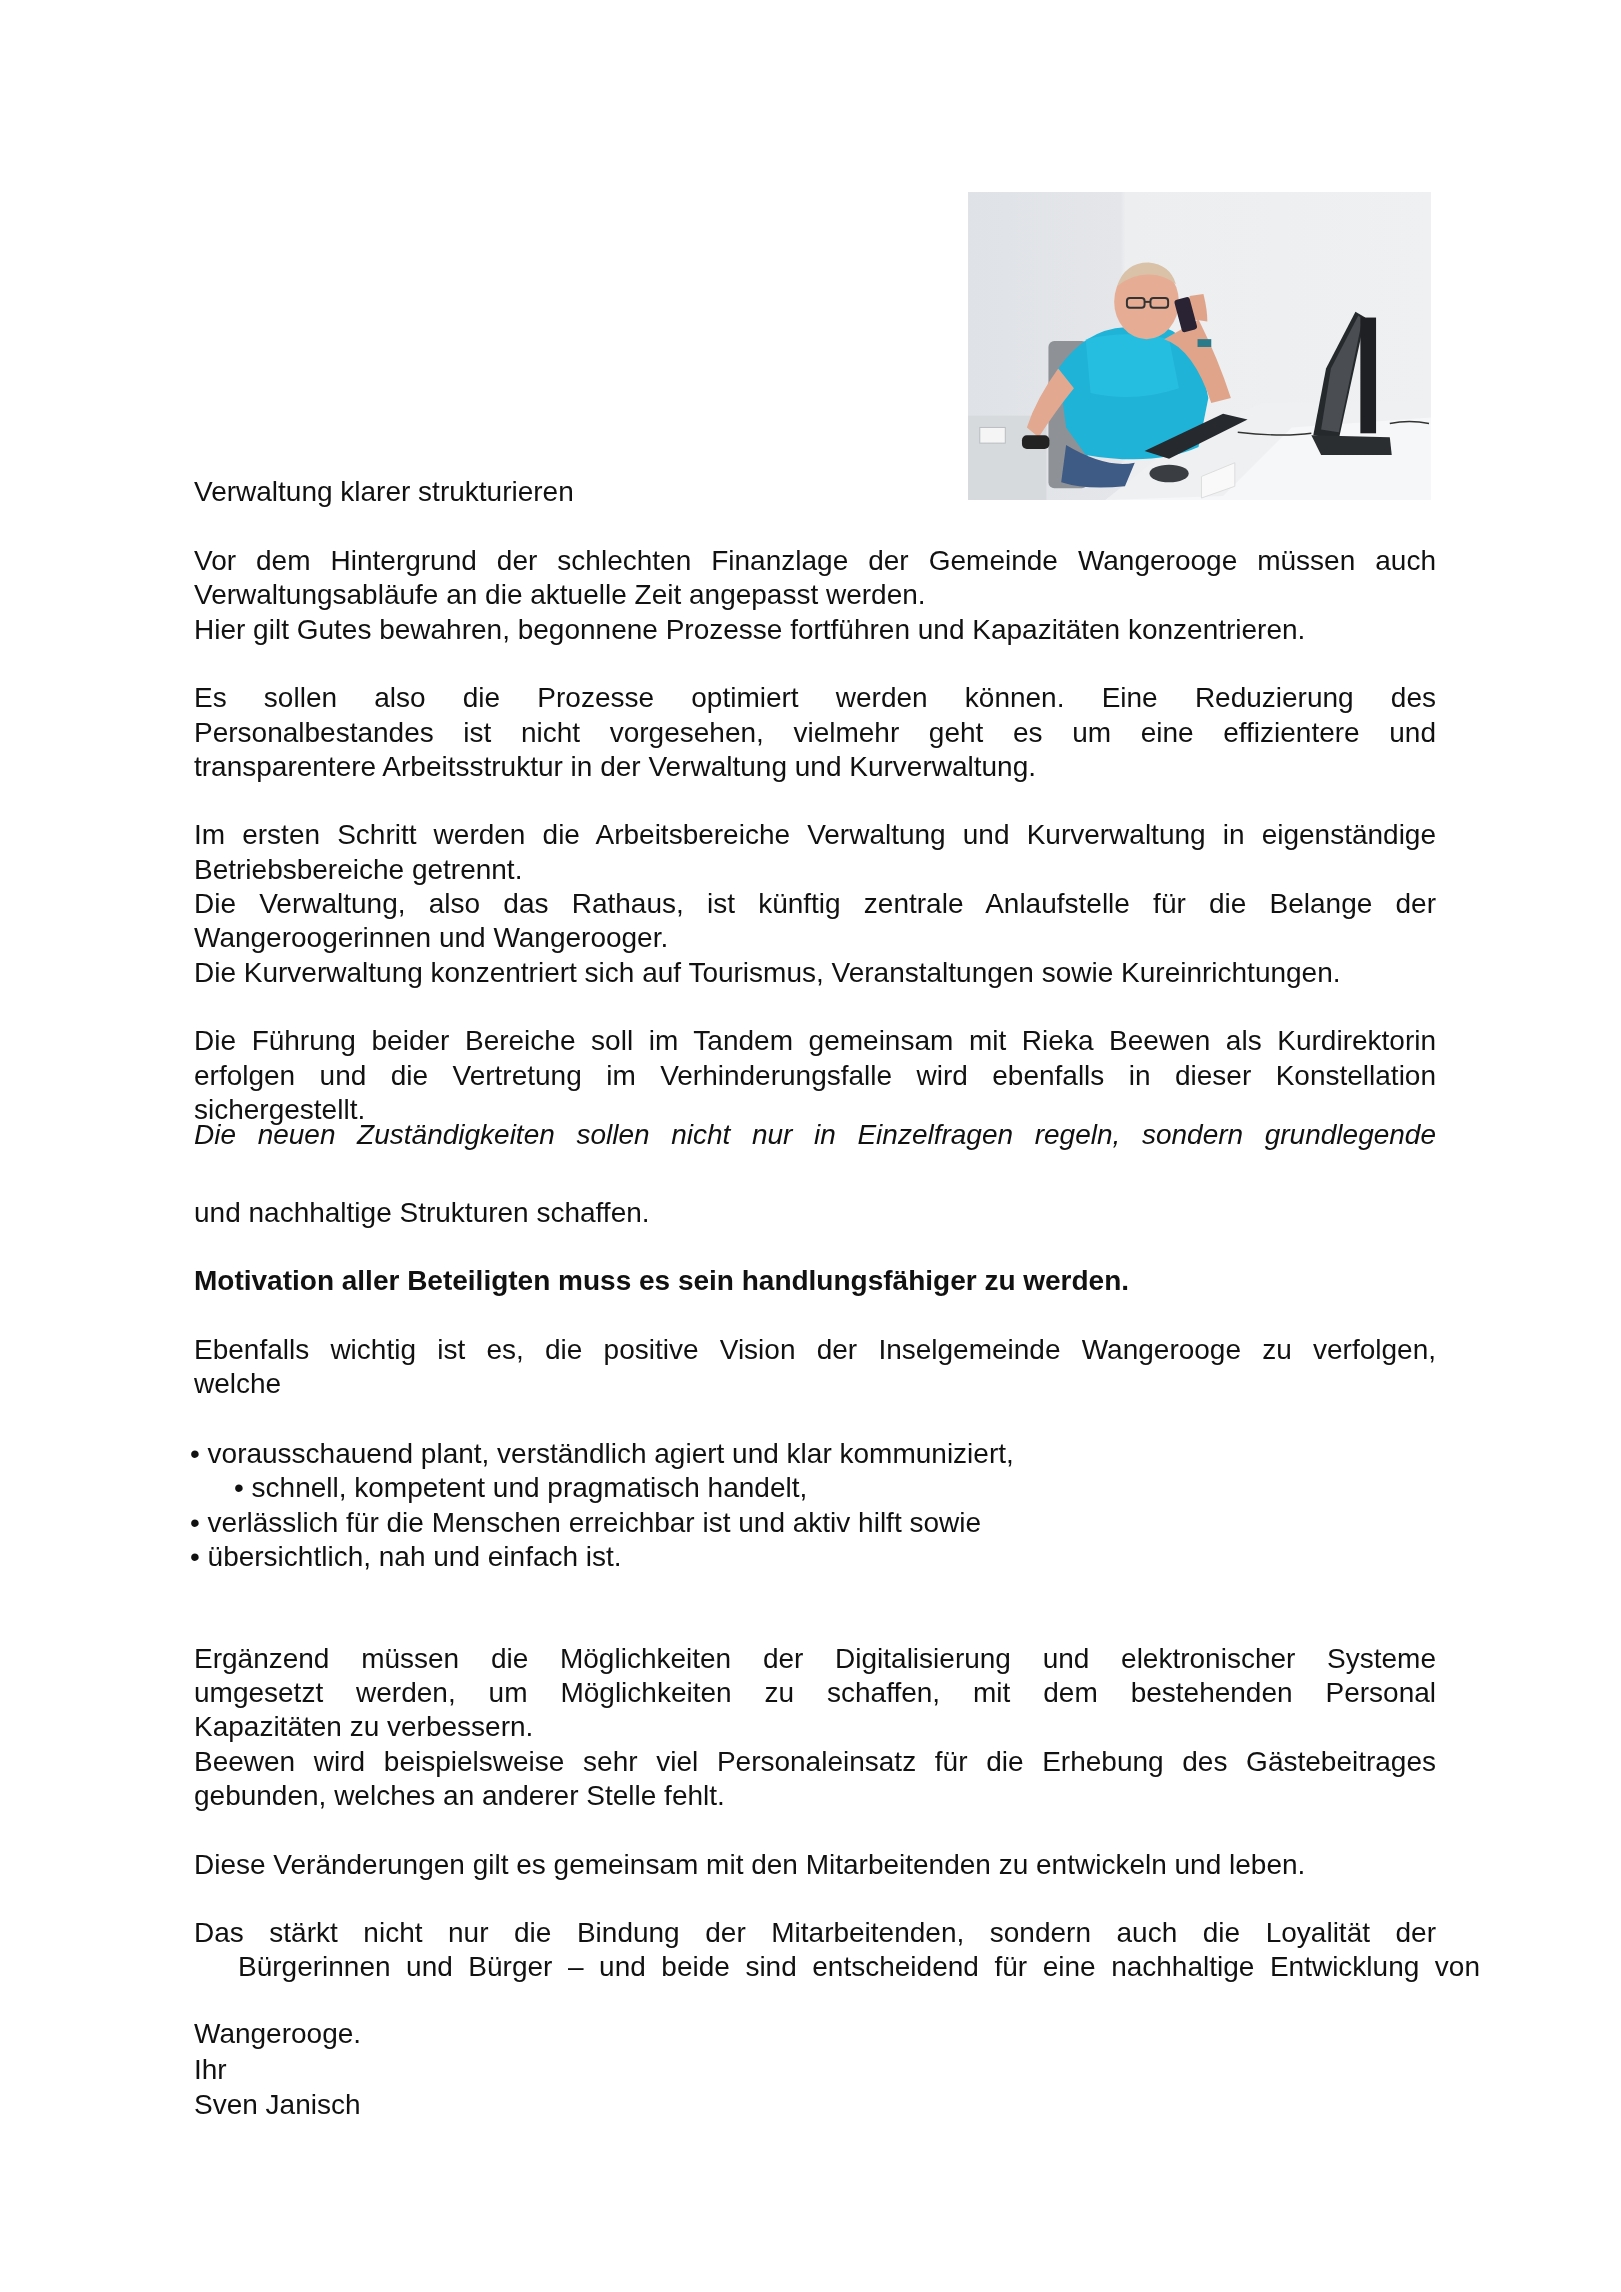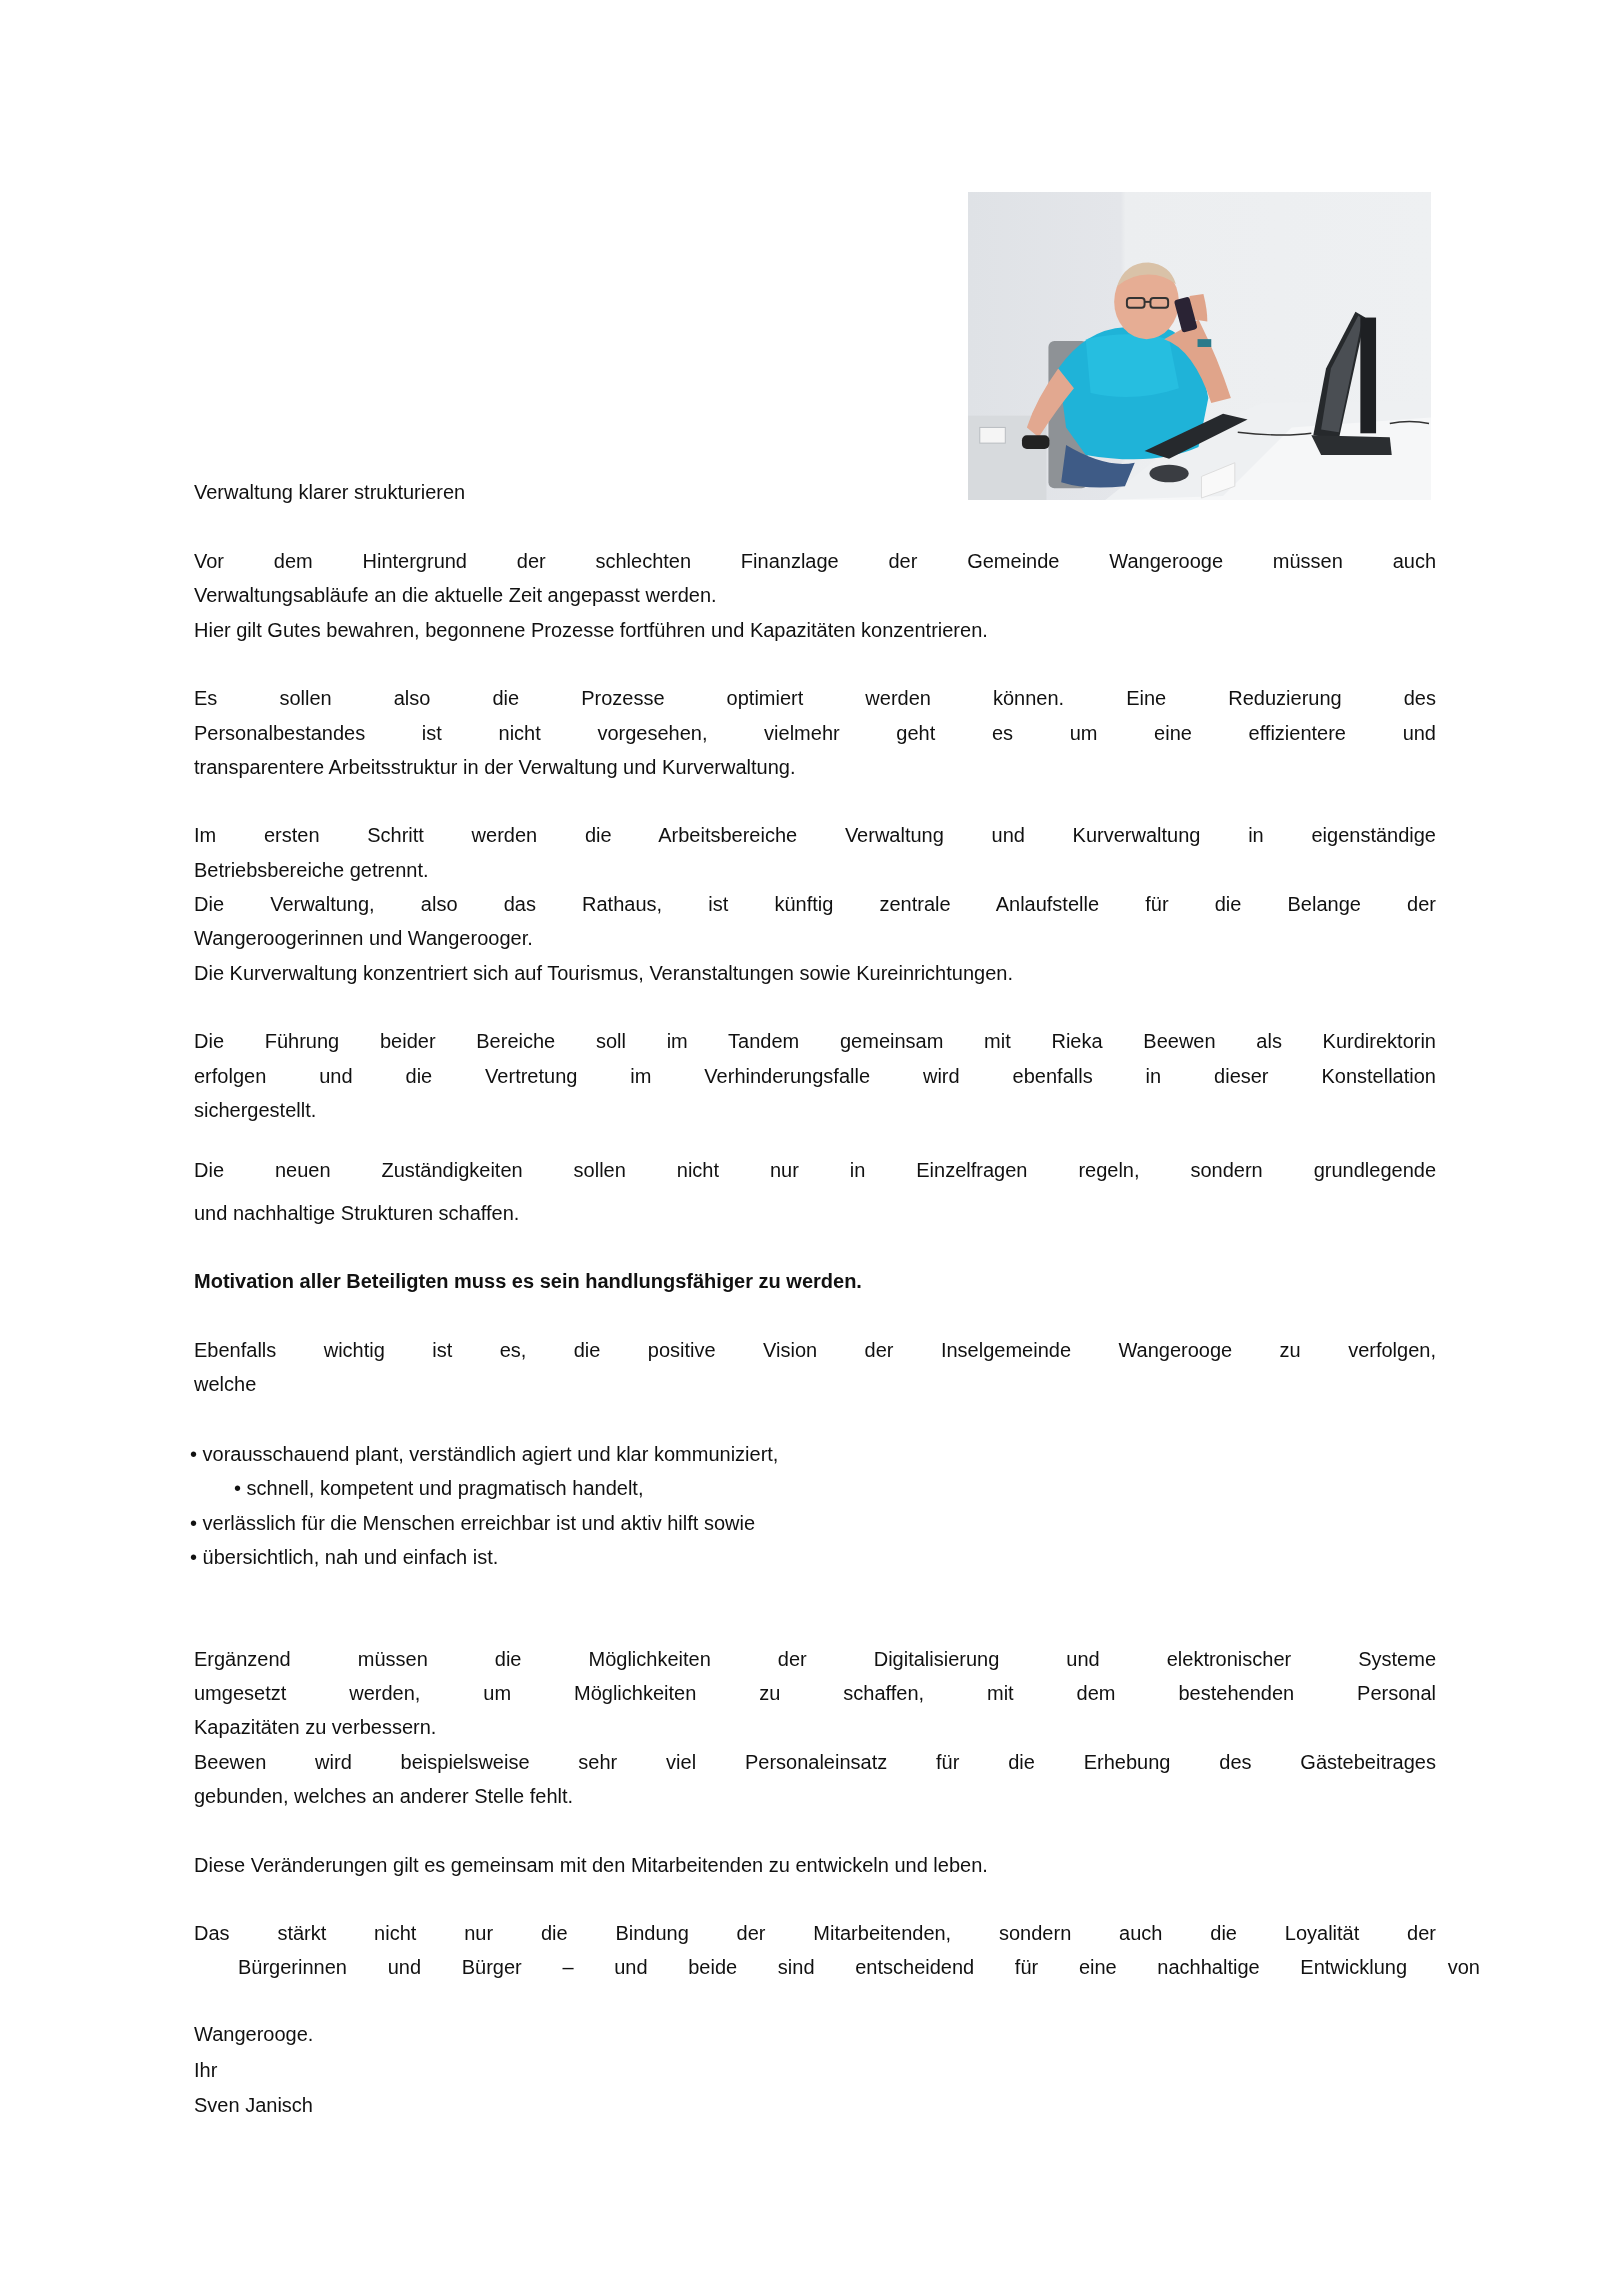--- a/index.html
+++ b/index.html
@@ -1,18 +1,18 @@
 <!DOCTYPE html>
 <html><head>
   <meta charset="utf-8">
   <style>
     html, body { margin: 0; padding: 0; background: #ffffff; }
     body { width: 1621px; height: 2293px; position: relative; overflow: hidden; }
     .page { position: absolute; left: 0; top: 0; width: 1621px; height: 2293px; background: #ffffff; }
-    .text { font-family: "Liberation Sans", sans-serif; font-size: 20px; color: #111111; }
+    .text { font-family: "Liberation Sans", sans-serif; font-size: 28px; color: #111111; }
     .line { position: absolute; left: 194px; width: 1242px; height: 34px; line-height: 34px; white-space: nowrap; }
     .justify { text-align: justify; text-align-last: justify; }
     .bullet-line { white-space: nowrap; }
     .photo { position: absolute; left: 968px; top: 192px; width: 463px; height: 308px; overflow: hidden; background: #e9ebee; }
     .photo svg { display: block; }
   </style>
 </head>
 <body>
 
 <div class="page">
@@ -96,21 +96,21 @@
     <div class="text line" style="top:956px;">Die Kurverwaltung konzentriert sich auf Tourismus, Veranstaltungen sowie Kureinrichtungen.</div>
   </div>
 
   <div>
     <div class="text line justify" style="top:1024px;">Die Führung beider Bereiche soll im Tandem gemeinsam mit Rieka Beewen als Kurdirektorin</div>
     <div class="text line justify" style="top:1059px;">erfolgen und die Vertretung im Verhinderungsfalle wird ebenfalls in dieser Konstellation</div>
     <div class="text line" style="top:1093px;">sichergestellt.</div>
   </div>
 
   <div>
-    <div class="text line justify" style="top:1153px;">Die neuen Zuständigkeiten sollen nicht nur in Einzelfragen regeln, sondern grundlegende</div>
+    <div class="text line justify" style="top:1118px;font-style:italic;">Die neuen Zuständigkeiten sollen nicht nur in Einzelfragen regeln, sondern grundlegende</div>
     <div class="text line" style="top:1196px;">und nachhaltige Strukturen schaffen.</div>
   </div>
 
   <div>
     <div class="text line" style="top:1264px;font-weight:bold;">Motivation aller Beteiligten muss es sein handlungsfähiger zu werden.</div>
   </div>
 
   <div>
     <div class="text line justify" style="top:1333px;">Ebenfalls wichtig ist es, die positive Vision der Inselgemeinde Wangerooge zu verfolgen,</div>
     <div class="text line" style="top:1367px;">welche</div>

